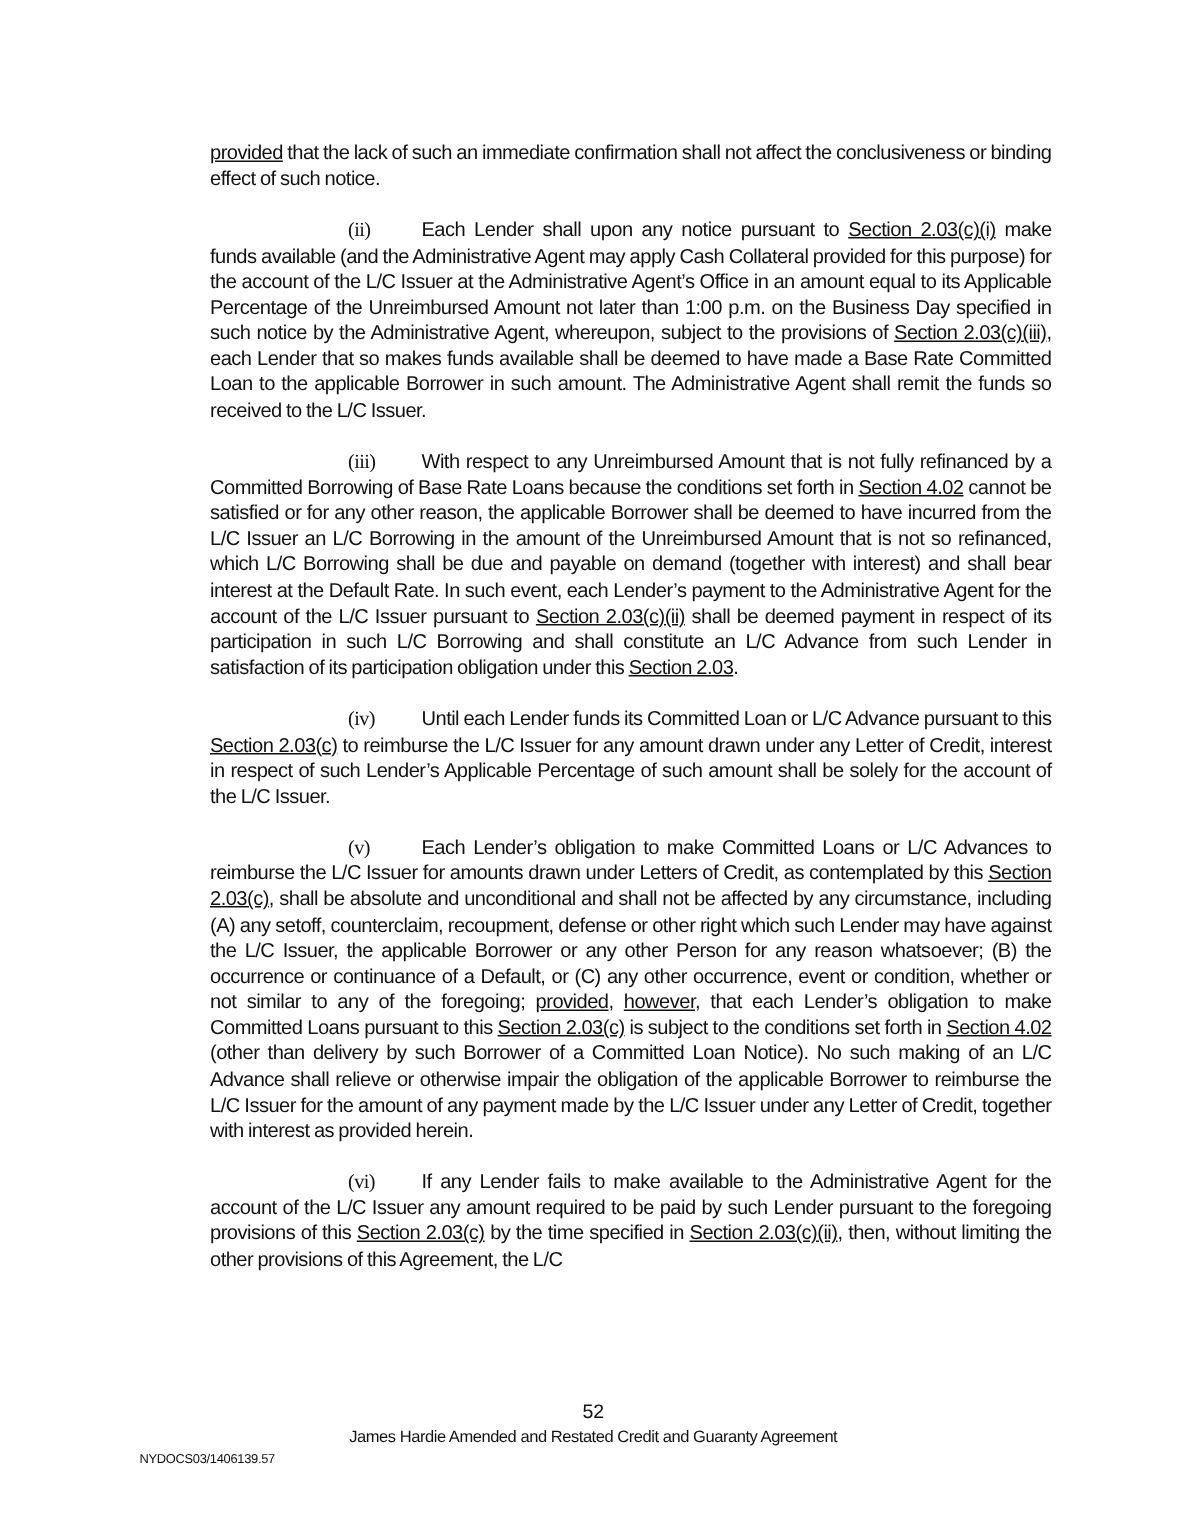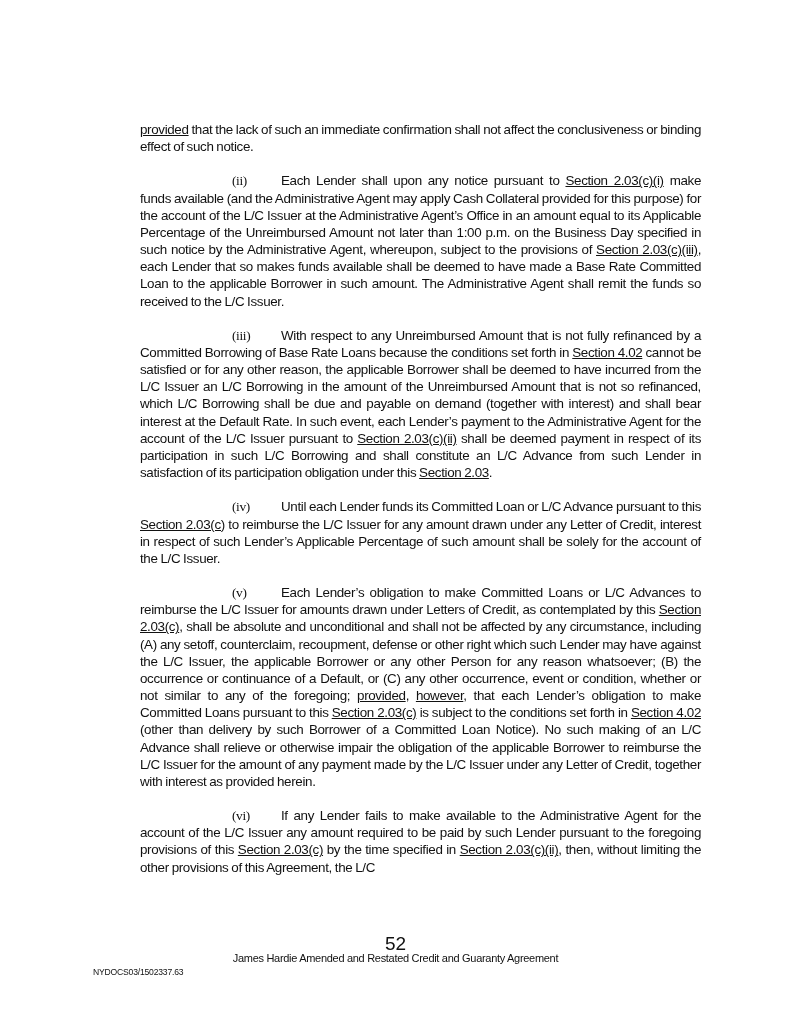--- a/index.html
+++ b/index.html
@@ -17,21 +17,20 @@
     }
     .page-body {
       position: absolute;
       left: 140px;
       top: 93px;
       width: 561px;
       font-size: 13.4px;
       line-height: 17.15px;
       letter-spacing: -0.35px;
       word-spacing: -0.5px;
-      margin-top: 28px;
     }
     .para {
       margin: 0 0 17.15px 0;
       text-align: justify;
     }
     .para.first {
       text-indent: 0;
     }
     .para.indented {
       text-indent: 92px;
@@ -45,21 +44,21 @@
     u {
       text-decoration: underline;
       text-underline-offset: 1px;
     }
     .page-number {
       position: absolute;
       top: 933px;
       left: 0;
       width: 791px;
       text-align: center;
-      font-size: 19px;
+      font-size: 13px;
     }
     .footer-title {
       position: absolute;
       top: 952px;
       left: 0;
       width: 791px;
       text-align: center;
       font-size: 11px;
       letter-spacing: -0.3px;
     }
@@ -78,13 +77,13 @@
   <p class="para first"><u>provided</u> that the lack of such an immediate confirmation shall not affect the conclusiveness or binding effect of such notice.</p>
   <p class="para indented"><span class="num">(ii)</span>Each Lender shall upon any notice pursuant to <u>Section 2.03(c)(i)</u> make funds available (and the Administrative Agent may apply Cash Collateral provided for this purpose) for the account of the L/C Issuer at the Administrative Agent’s Office in an amount equal to its Applicable Percentage of the Unreimbursed Amount not later than 1:00 p.m. on the Business Day specified in such notice by the Administrative Agent, whereupon, subject to the provisions of <u>Section 2.03(c)(iii)</u>, each Lender that so makes funds available shall be deemed to have made a Base Rate Committed Loan to the applicable Borrower in such amount.  The Administrative Agent shall remit the funds so received to the L/C Issuer.</p>
   <p class="para indented"><span class="num">(iii)</span>With respect to any Unreimbursed Amount that is not fully refinanced by a Committed Borrowing of Base Rate Loans because the conditions set forth in <u>Section 4.02</u> cannot be satisfied or for any other reason, the applicable Borrower shall be deemed to have incurred from the L/C Issuer an L/C Borrowing in the amount of the Unreimbursed Amount that is not so refinanced, which L/C Borrowing shall be due and payable on demand (together with interest) and shall bear interest at the Default Rate.  In such event, each Lender’s payment to the Administrative Agent for the account of the L/C Issuer pursuant to <u>Section 2.03(c)(ii)</u> shall be deemed payment in respect of its participation in such L/C Borrowing and shall constitute an L/C Advance from such Lender in satisfaction of its participation obligation under this <u>Section 2.03</u>.</p>
   <p class="para indented"><span class="num">(iv)</span>Until each Lender funds its Committed Loan or L/C Advance pursuant to this <u>Section 2.03(c)</u> to reimburse the L/C Issuer for any amount drawn under any Letter of Credit, interest in respect of such Lender’s Applicable Percentage of such amount shall be solely for the account of the L/C Issuer.</p>
   <p class="para indented"><span class="num">(v)</span>Each Lender’s obligation to make Committed Loans or L/C Advances to reimburse the L/C Issuer for amounts drawn under Letters of Credit, as contemplated by this <u>Section 2.03(c)</u>, shall be absolute and unconditional and shall not be affected by any circumstance, including (A) any setoff, counterclaim, recoupment, defense or other right which such Lender may have against the L/C Issuer, the applicable Borrower or any other Person for any reason whatsoever; (B) the occurrence or continuance of a Default, or (C) any other occurrence, event or condition, whether or not similar to any of the foregoing; <u>provided</u>, <u>however</u>, that each Lender’s obligation to make Committed Loans pursuant to this <u>Section 2.03(c)</u> is subject to the conditions set forth in <u>Section 4.02</u> (other than delivery by such Borrower of a Committed Loan Notice).  No such making of an L/C Advance shall relieve or otherwise impair the obligation of the applicable Borrower to reimburse the L/C Issuer for the amount of any payment made by the L/C Issuer under any Letter of Credit, together with interest as provided herein.</p>
   <p class="para indented"><span class="num">(vi)</span>If any Lender fails to make available to the Administrative Agent for the account of the L/C Issuer any amount required to be paid by such Lender pursuant to the foregoing provisions of this <u>Section 2.03(c)</u> by the time specified in <u>Section 2.03(c)(ii)</u>, then, without limiting the other provisions of this Agreement, the L/C</p>
 </div>
 
 <div class="page-number">52</div>
 <div class="footer-title">James Hardie Amended and Restated Credit and Guaranty Agreement</div>
-<div class="doc-id">NYDOCS03/1502337.63</div>
+<div class="doc-id">NYDOCS03/1406139.57</div>
 
 </body></html>

